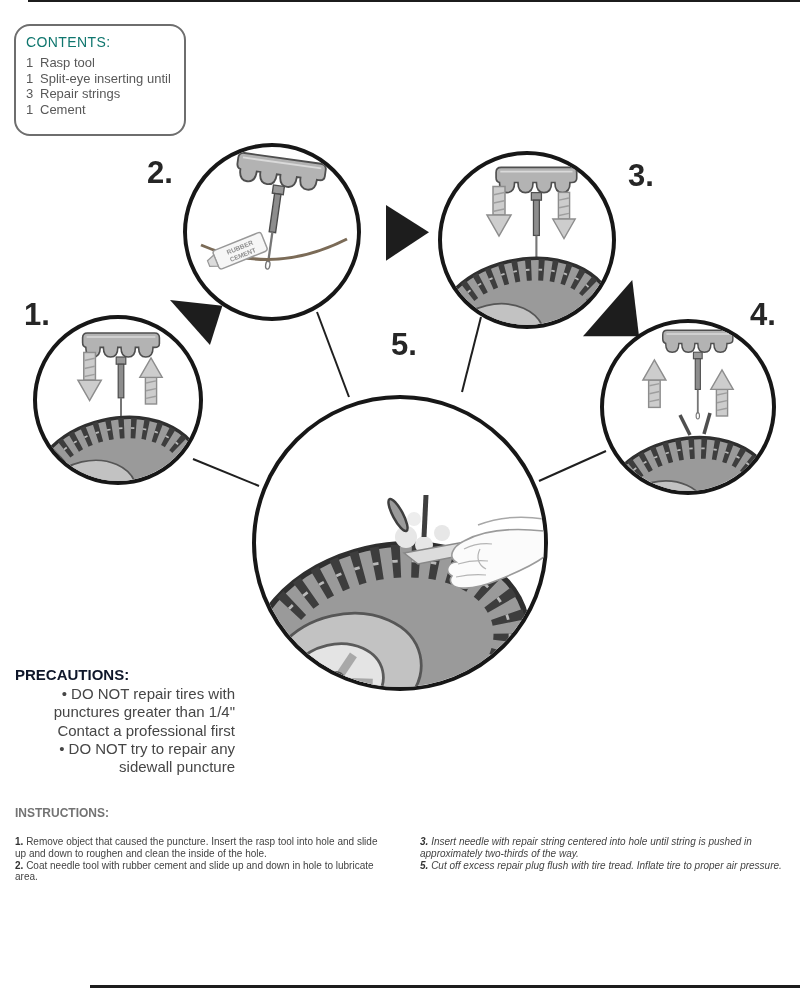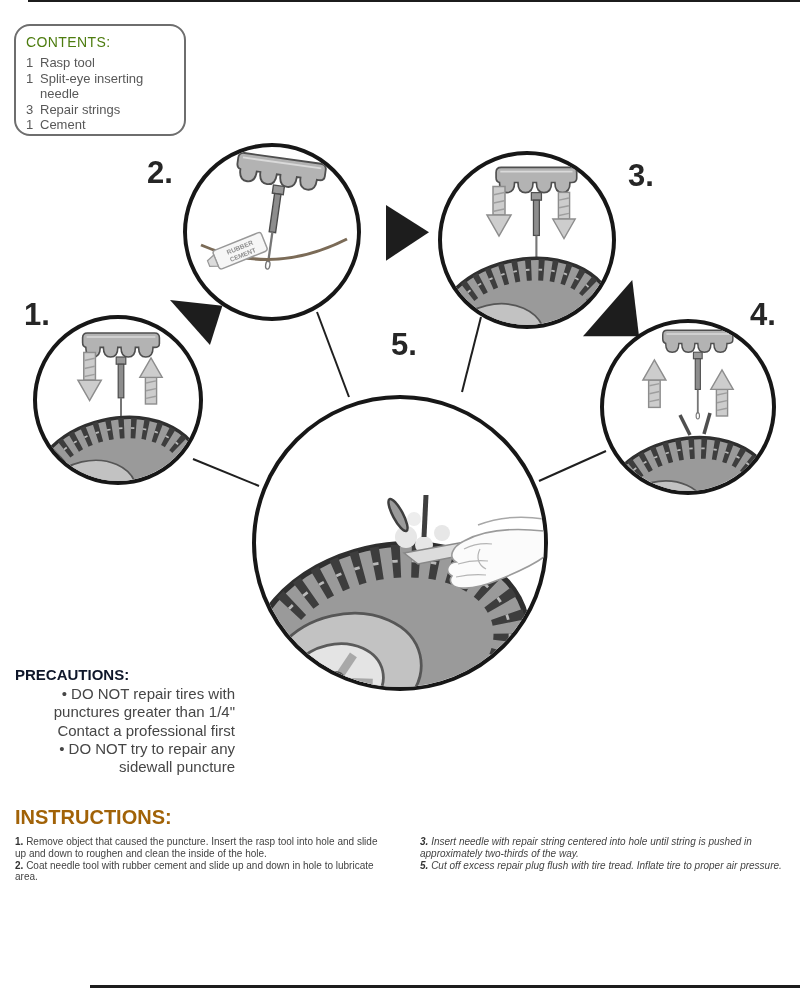--- a/index.html
+++ b/index.html
@@ -7,21 +7,21 @@
     position:relative;width:800px;height:989px;background:#ffffff;
     font-family:"Liberation Sans",sans-serif;overflow:hidden;
   }
   .scanline{position:absolute;background:#1c1c1c;}
   
   .contents-box{
     position:absolute;left:14px;top:24px;width:172px;height:112px;
     border:2px solid #6e6e6e;border-radius:16px;box-sizing:border-box;
     padding:8px 6px 0 10px;background:#fff;
   }
-  .cb-title{font-size:14px;color:#4d7c0f;letter-spacing:.4px;margin-bottom:5px;}
+  .cb-title{font-size:14px;color:#0f766e;letter-spacing:.4px;margin-bottom:5px;}
   .cb-row{display:flex;font-size:13px;color:#585858;line-height:1.2;}
   .cb-qty{min-width:14px;flex:0 0 14px;}
   .cb-label{flex:1;}
   
   .connectors{position:absolute;left:0;top:0;pointer-events:none;}
   .circle{
     position:absolute;border:4px solid #171717;border-radius:50%;
     background:#fff;box-sizing:border-box;overflow:hidden;
   }
   .circle svg{display:block;}
@@ -32,21 +32,21 @@
   .tri-12{left:170px;top:296px;width:54px;height:49px;
     clip-path:polygon(0% 8%,97% 20%,74% 100%);}
   .tri-23{left:386px;top:205px;width:43px;height:58px;
     clip-path:polygon(0% 0%,100% 47%,0% 96%);}
   .tri-34{left:583px;top:280px;width:56px;height:58px;
     clip-path:polygon(88% 0%,100% 97%,0% 97%);}
   
   .precautions{position:absolute;left:15px;top:666px;width:220px;color:#464646;}
   .precautions .sec-title{font-size:15px;font-weight:700;color:#0f172a;margin:0 0 2px 0;}
   .precautions .p-line{font-size:15px;line-height:1.22;text-align:right;}
-  .instructions-title{position:absolute;left:15px;top:806px;font-size:20px;font-weight:700;color:#a16207;text-align:center;}
+  .instructions-title{position:absolute;left:15px;top:806px;font-size:12px;font-weight:700;color:#737373;text-align:center;}
   .col{position:absolute;top:836px;font-size:10px;color:#434343;line-height:1.18;}
   .col-left{left:15px;width:372px;}
   .col-right{left:420px;width:372px;font-style:italic;}
   .col p{margin:0;}
   .col b{font-weight:700;color:#333;}
   .defs-svg{position:absolute;width:0;height:0;overflow:hidden;}
 </style>
 </head>
 <body>
 
@@ -91,21 +91,21 @@
   </svg>
 
   <div class="contents-box">
     <div class="cb-title">CONTENTS:</div>
     <div class="cb-row">
       <span class="cb-qty">1</span>
       <span class="cb-label">Rasp tool</span>
     </div>
     <div class="cb-row">
       <span class="cb-qty">1</span>
-      <span class="cb-label">Split-eye inserting needle</span>
+      <span class="cb-label">Split-eye inserting until</span>
     </div>
     <div class="cb-row">
       <span class="cb-qty">3</span>
       <span class="cb-label">Repair strings</span>
     </div>
     <div class="cb-row">
       <span class="cb-qty">1</span>
       <span class="cb-label">Cement</span>
     </div>
   </div>

